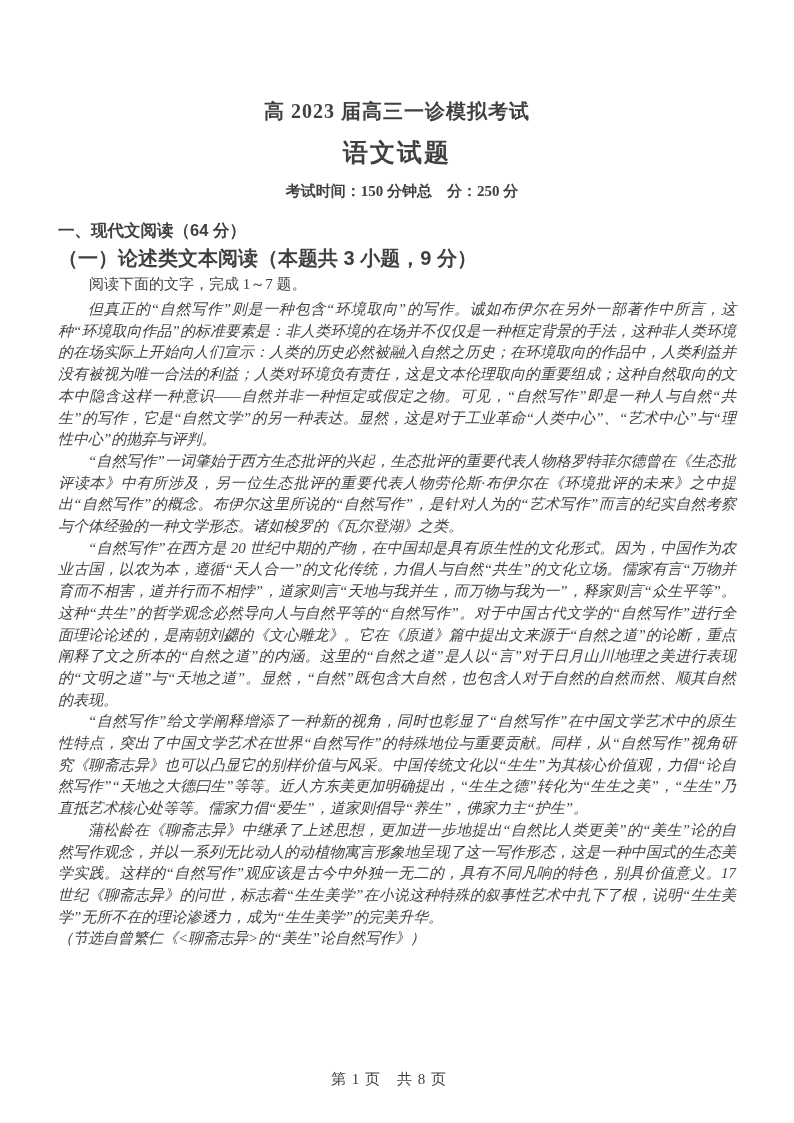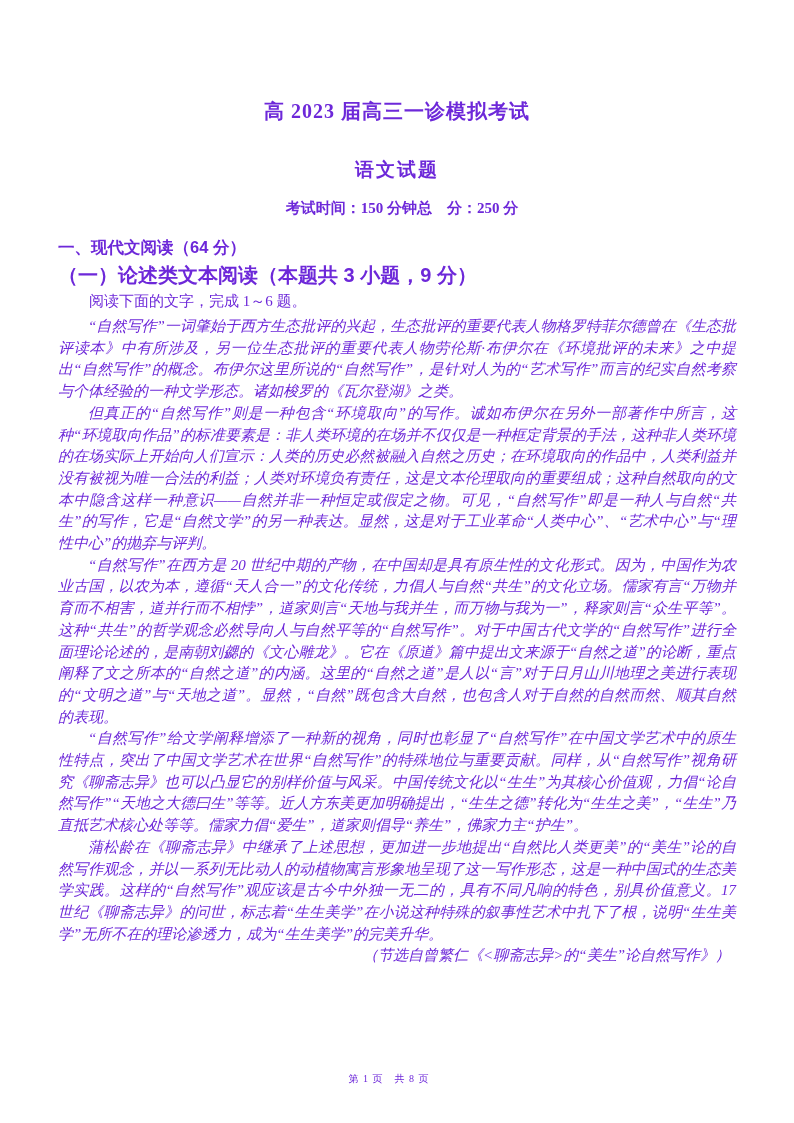--- a/index.html
+++ b/index.html
@@ -2,39 +2,39 @@
 <html><head>
 <meta charset="utf-8">
 <style>
   html, body { margin: 0; padding: 0; background: #e8e8e8; }
   .page {
     position: relative;
     width: 794px;
     height: 1123px;
     margin: 0 auto;
     background: #ffffff;
-    color: #6d28d9;
+    color: #404040;
     overflow: hidden;
     font-family: "Liberation Serif", "DejaVu Serif", serif;
   }
   .content { padding: 98px 58px 0 58px; }
 
   .title {
     text-align: center;
     font-size: 20px;
     line-height: 27px;
     font-weight: 700;
     letter-spacing: 1px;
   }
   .subtitle {
     text-align: center;
-    font-size: 19px;
+    font-size: 25px;
     line-height: 25px;
     font-weight: 700;
-    margin-top: 32px;
+    margin-top: 15px;
     letter-spacing: 2px;
   }
   .meta-row {
     display: flex;
     justify-content: center;
     margin: 16px 110px 0 120px;
     font-size: 15px;
     font-weight: 700;
     line-height: 20px;
   }
@@ -63,31 +63,30 @@
     margin: 0;
     font-size: 15px;
     line-height: 21.7px;
     text-indent: 2em;
     text-align: justify;
     font-style: italic;
   }
   .attribution {
     font-size: 15px;
     line-height: 21.7px;
-    text-align: right;
     font-style: italic;
     padding-right: 6px;
   }
   .footer {
     position: absolute;
     left: 0;
     right: 16px;
     bottom: 36px;
     text-align: center;
-    font-size: 10px;
+    font-size: 15px;
     line-height: 16px;
     letter-spacing: 1px;
   }
 </style>
 </head>
 <body>
 
 <div class="page">
   <div class="content">
 
@@ -97,25 +96,25 @@
 
     <div class="meta-row">
       <span>考试时间：150 分钟</span>
       <span>总　分：250 分</span>
     </div>
 
     <div class="section-heading">一、现代文阅读（64 分）</div>
 
     <div class="subsection-heading">（一）论述类文本阅读（本题共 3 小题，9 分）</div>
 
-    <div class="instruction">阅读下面的文字，完成 1～6 题。</div>
+    <div class="instruction">阅读下面的文字，完成 1～7 题。</div>
 
     <div class="article">
+      <p>但真正的“自然写作”则是一种包含“环境取向”的写作。诚如布伊尔在另外一部著作中所言，这种“环境取向作品”的标准要素是：非人类环境的在场并不仅仅是一种框定背景的手法，这种非人类环境的在场实际上开始向人们宣示：人类的历史必然被融入自然之历史；在环境取向的作品中，人类利益并没有被视为唯一合法的利益；人类对环境负有责任，这是文本伦理取向的重要组成；这种自然取向的文本中隐含这样一种意识——自然并非一种恒定或假定之物。可见，“自然写作”即是一种人与自然“共生”的写作，它是“自然文学”的另一种表达。显然，这是对于工业革命“人类中心”、“艺术中心”与“理性中心”的抛弃与评判。</p>
       <p>“自然写作”一词肇始于西方生态批评的兴起，生态批评的重要代表人物格罗特菲尔德曾在《生态批评读本》中有所涉及，另一位生态批评的重要代表人物劳伦斯·布伊尔在《环境批评的未来》之中提出“自然写作”的概念。布伊尔这里所说的“自然写作”，是针对人为的“艺术写作”而言的纪实自然考察与个体经验的一种文学形态。诸如梭罗的《瓦尔登湖》之类。</p>
-      <p>但真正的“自然写作”则是一种包含“环境取向”的写作。诚如布伊尔在另外一部著作中所言，这种“环境取向作品”的标准要素是：非人类环境的在场并不仅仅是一种框定背景的手法，这种非人类环境的在场实际上开始向人们宣示：人类的历史必然被融入自然之历史；在环境取向的作品中，人类利益并没有被视为唯一合法的利益；人类对环境负有责任，这是文本伦理取向的重要组成；这种自然取向的文本中隐含这样一种意识——自然并非一种恒定或假定之物。可见，“自然写作”即是一种人与自然“共生”的写作，它是“自然文学”的另一种表达。显然，这是对于工业革命“人类中心”、“艺术中心”与“理性中心”的抛弃与评判。</p>
       <p>“自然写作”在西方是 20 世纪中期的产物，在中国却是具有原生性的文化形式。因为，中国作为农业古国，以农为本，遵循“天人合一”的文化传统，力倡人与自然“共生”的文化立场。儒家有言“万物并育而不相害，道并行而不相悖”，道家则言“天地与我并生，而万物与我为一”，释家则言“众生平等”。这种“共生”的哲学观念必然导向人与自然平等的“自然写作”。对于中国古代文学的“自然写作”进行全面理论论述的，是南朝刘勰的《文心雕龙》。它在《原道》篇中提出文来源于“自然之道”的论断，重点阐释了文之所本的“自然之道”的内涵。这里的“自然之道”是人以“言”对于日月山川地理之美进行表现的“文明之道”与“天地之道”。显然，“自然”既包含大自然，也包含人对于自然的自然而然、顺其自然的表现。</p>
       <p>“自然写作”给文学阐释增添了一种新的视角，同时也彰显了“自然写作”在中国文学艺术中的原生性特点，突出了中国文学艺术在世界“自然写作”的特殊地位与重要贡献。同样，从“自然写作”视角研究《聊斋志异》也可以凸显它的别样价值与风采。中国传统文化以“生生”为其核心价值观，力倡“论自然写作”“天地之大德曰生”等等。近人方东美更加明确提出，“生生之德”转化为“生生之美”，“生生”乃直抵艺术核心处等等。儒家力倡“爱生”，道家则倡导“养生”，佛家力主“护生”。</p>
       <p>蒲松龄在《聊斋志异》中继承了上述思想，更加进一步地提出“自然比人类更美”的“美生”论的自然写作观念，并以一系列无比动人的动植物寓言形象地呈现了这一写作形态，这是一种中国式的生态美学实践。这样的“自然写作”观应该是古今中外独一无二的，具有不同凡响的特色，别具价值意义。17 世纪《聊斋志异》的问世，标志着“生生美学”在小说这种特殊的叙事性艺术中扎下了根，说明“生生美学”无所不在的理论渗透力，成为“生生美学”的完美升华。</p>
       <div class="attribution">（节选自曾繁仁《&lt;聊斋志异&gt;的“美生”论自然写作》）</div>
     </div>
 
   </div>
 
   <div class="footer">第 1 页　共 8 页</div>
 </div>

